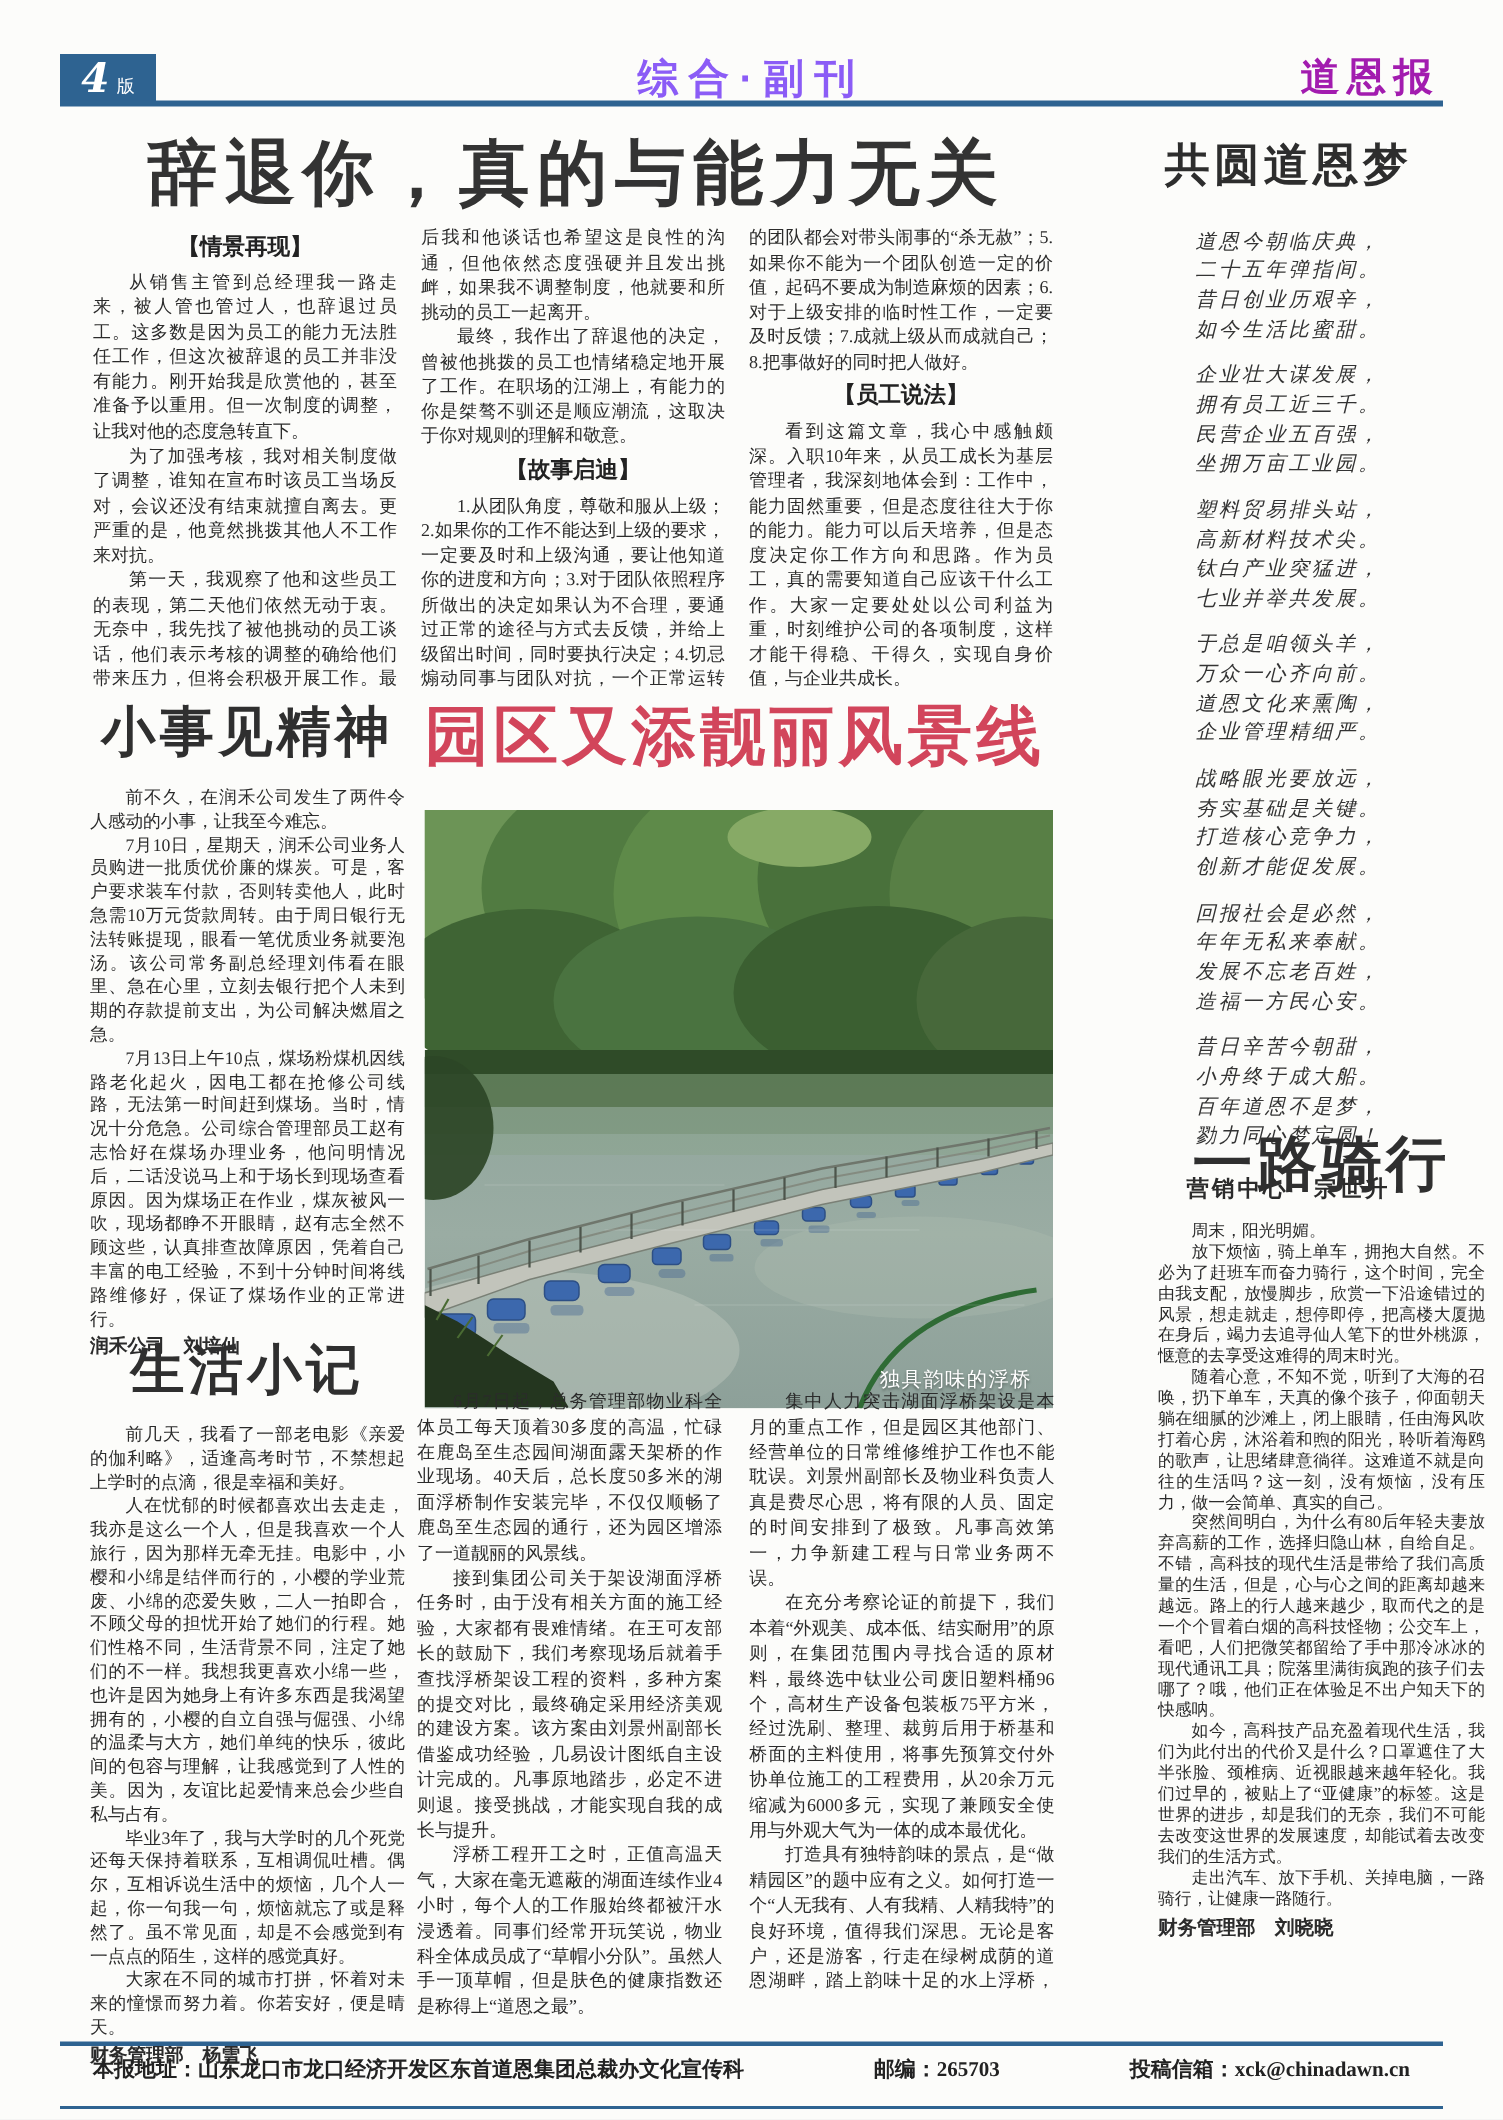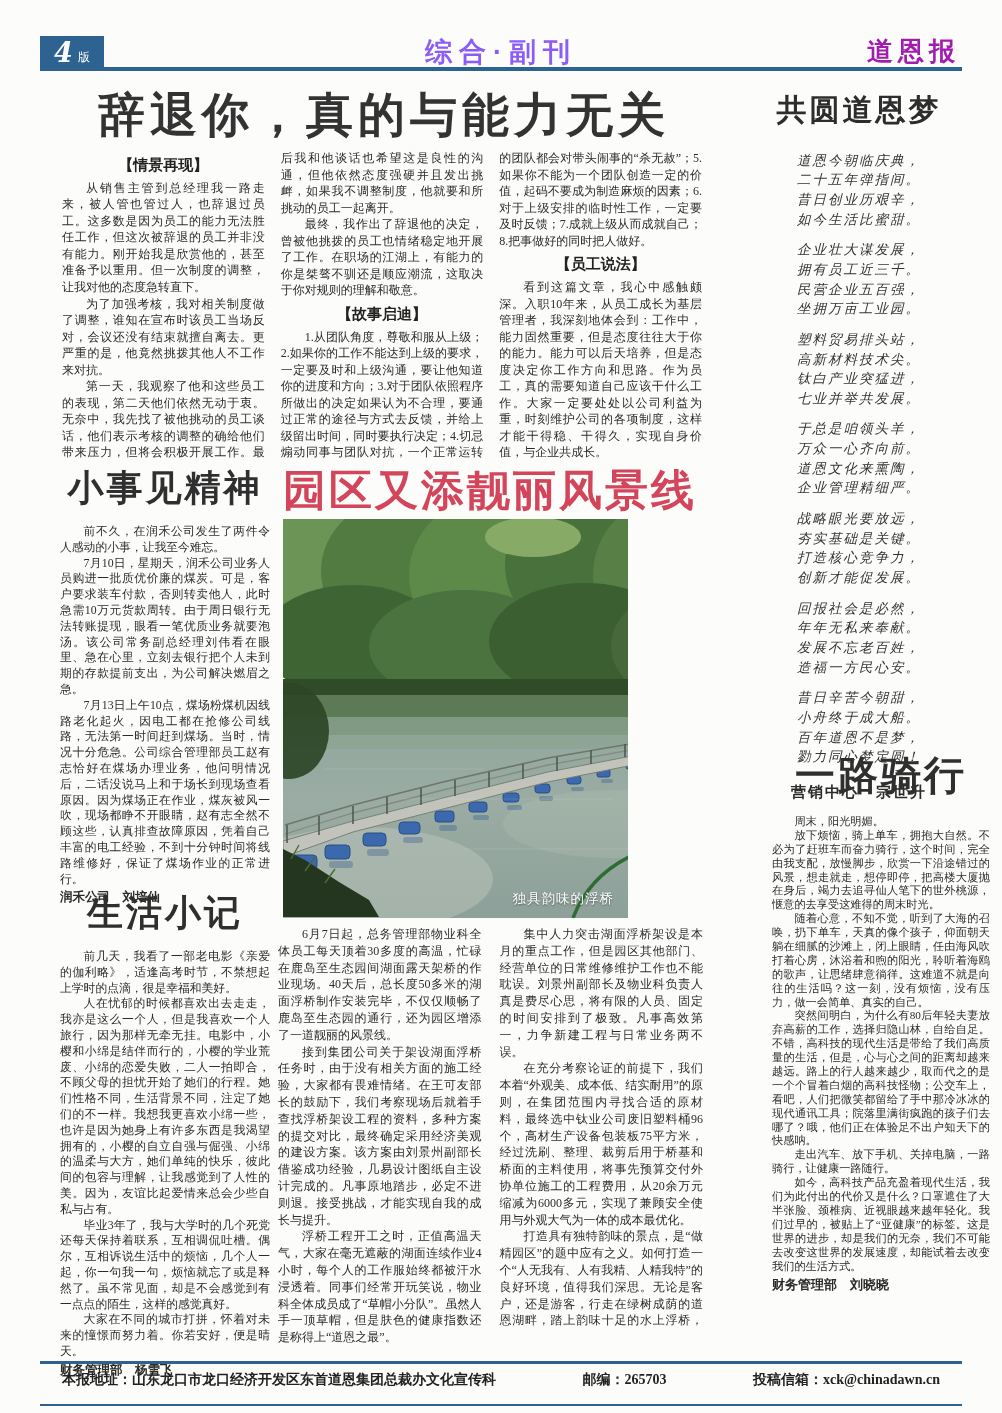--- a/index.html
+++ b/index.html
@@ -61,21 +61,21 @@
     font-size:36px; font-weight:bold; color:#2f2f2f; letter-spacing:3px;
   }
   .col-body{margin-top:11px; font-size:11.8px; line-height:1.34; text-align:justify;}
   .col-body .sig{font-size:12.5px;}
   
   .headline2{
     position:absolute; left:283px; top:462px;
     font-family:"Liberation Sans","DejaVu Sans",sans-serif;
     font-size:43px; font-weight:bold; color:#d2455b; letter-spacing:3px; white-space:nowrap;
   }
-  .photo{position:absolute; left:283px; top:519px; width:345px; height:399px; overflow:hidden;}
+  .photo{position:absolute; left:283px; top:540px; width:419px; height:399px; overflow:hidden;}
   .photo svg{display:block;}
   .photo-caption{
     position:absolute; right:14px; bottom:10px; color:#fff; font-size:13.5px;
     letter-spacing:1px; text-shadow:0 1px 2px rgba(0,0,0,.45);
   }
   .scenery-body{
     position:absolute; left:278px; top:926px; width:425px; height:434px;
     column-count:2; column-gap:18px;
     font-size:12px; line-height:1.40; text-align:justify; overflow:hidden;
   }
@@ -318,22 +318,22 @@
   </div>
 
   <div class="cycling">
     <div class="col-title">一路骑行</div>
     <div class="cycling-body flow">
       <div>
           <p>周末，阳光明媚。</p>
           <p>放下烦恼，骑上单车，拥抱大自然。不必为了赶班车而奋力骑行，这个时间，完全由我支配，放慢脚步，欣赏一下沿途错过的风景，想走就走，想停即停，把高楼大厦抛在身后，竭力去追寻仙人笔下的世外桃源，惬意的去享受这难得的周末时光。</p>
           <p>随着心意，不知不觉，听到了大海的召唤，扔下单车，天真的像个孩子，仰面朝天躺在细腻的沙滩上，闭上眼睛，任由海风吹打着心房，沐浴着和煦的阳光，聆听着海鸥的歌声，让思绪肆意徜徉。这难道不就是向往的生活吗？这一刻，没有烦恼，没有压力，做一会简单、真实的自己。</p>
           <p>突然间明白，为什么有80后年轻夫妻放弃高薪的工作，选择归隐山林，自给自足。不错，高科技的现代生活是带给了我们高质量的生活，但是，心与心之间的距离却越来越远。路上的行人越来越少，取而代之的是一个个冒着白烟的高科技怪物；公交车上，看吧，人们把微笑都留给了手中那冷冰冰的现代通讯工具；院落里满街疯跑的孩子们去哪了？哦，他们正在体验足不出户知天下的快感呐。</p>
+          <p>如今，高科技产品充盈着现代生活，我们为此付出的代价又是什么？口罩遮住了大半张脸、颈椎病、近视眼越来越年轻化。我们过早的，被贴上了“亚健康”的标签。这是世界的进步，却是我们的无奈，我们不可能去改变这世界的发展速度，却能试着去改变我们的生活方式。</p>
           <p>走出汽车、放下手机、关掉电脑，一路骑行，让健康一路随行。</p>
-          <p>如今，高科技产品充盈着现代生活，我们为此付出的代价又是什么？口罩遮住了大半张脸、颈椎病、近视眼越来越年轻化。我们过早的，被贴上了“亚健康”的标签。这是世界的进步，却是我们的无奈，我们不可能去改变这世界的发展速度，却能试着去改变我们的生活方式。</p>
         </div>
       <div class="sig">财务管理部　刘晓晓</div>
     </div>
   </div>
 
   <div class="footer-rule-top"></div>
   <div class="footer-row">
     <span>本报地址：山东龙口市龙口经济开发区东首道恩集团总裁办文化宣传科</span>
     <span>邮编：265703</span>
     <span>投稿信箱：xck@chinadawn.cn</span>

